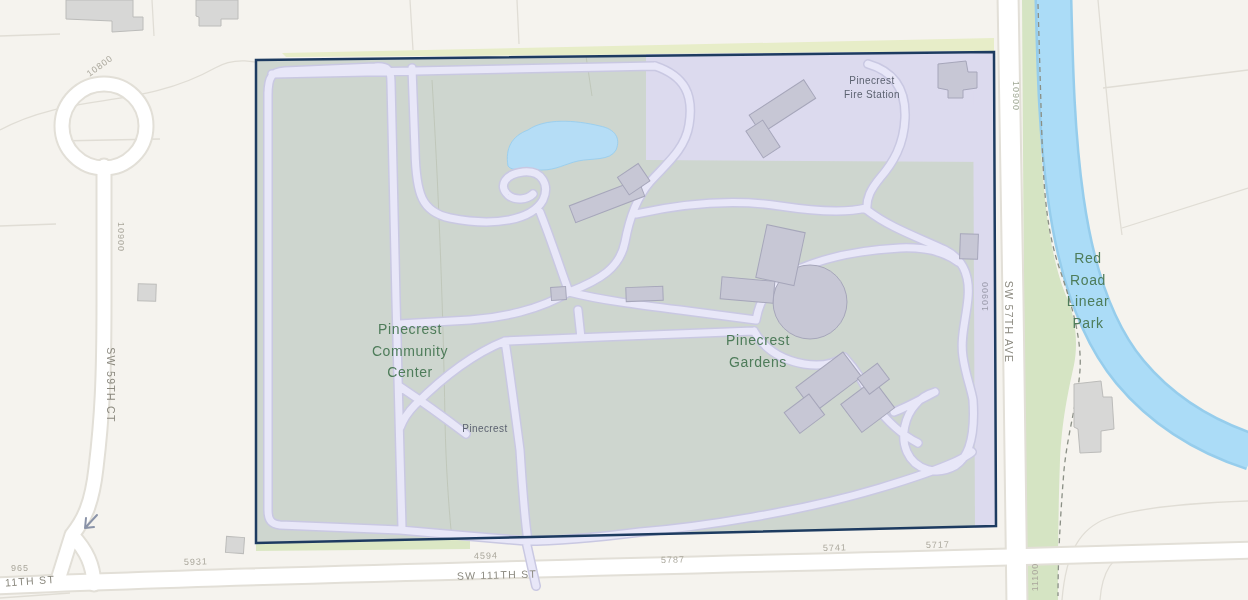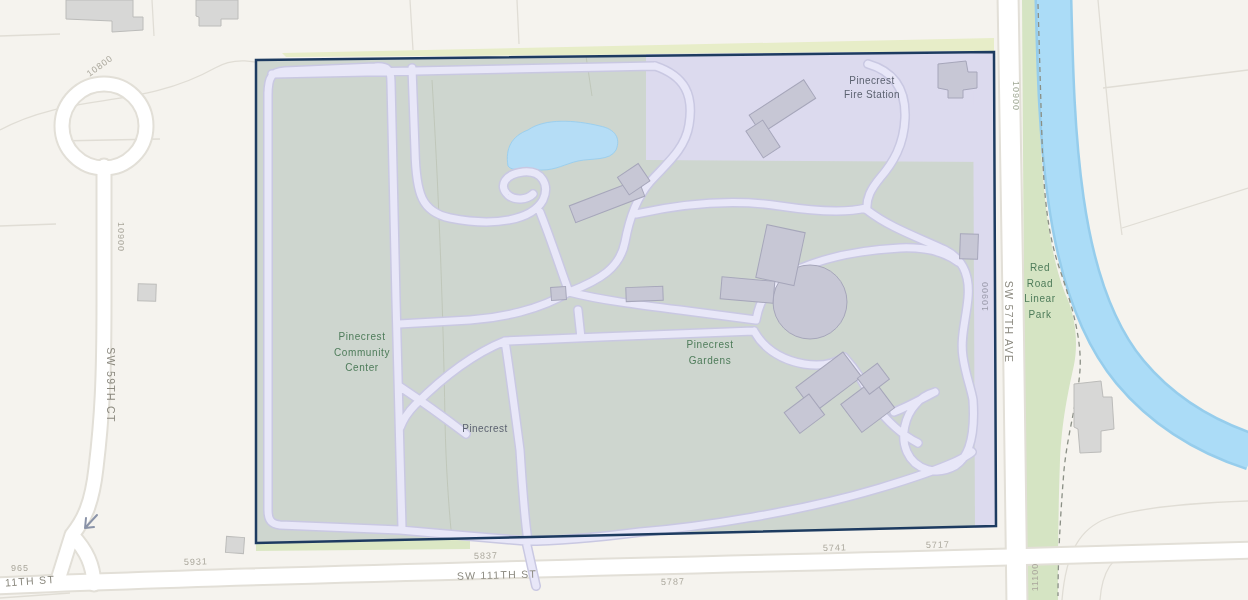--- a/index.html
+++ b/index.html
@@ -2,21 +2,21 @@
 <html><head>
 <meta charset="utf-8">
 <style>
   html,body{margin:0;padding:0;background:#f5f3ee;}
   .map{position:relative;width:1248px;height:600px;overflow:hidden;background:#f5f3ee;
        font-family:"Liberation Sans",sans-serif;}
   .map svg{position:absolute;left:0;top:0;}
   .lbl{position:absolute;white-space:pre-line;text-align:center;pointer-events:none;
        transform:translate(-50%,-50%);line-height:1.4;}
   .place-dark{color:#5c6270;font-size:10px;letter-spacing:.4px;}
-  .place-green{color:#4e7c5a;font-size:10px;letter-spacing:.6px;line-height:1.55;}
+  .place-green{color:#4e7c5a;font-size:14px;letter-spacing:.6px;line-height:1.55;margin-left:48px;}
   .street{color:#8b897f;font-size:10.5px;letter-spacing:1.3px;white-space:nowrap;}
   .addr{color:#aaa79c;font-size:9px;letter-spacing:1px;white-space:nowrap;}
   .addr-green{color:#9fa894;}
   .addr-lav{color:#9a9aab;}
   .road-c{fill:none;stroke:#e2dfd7;stroke-linecap:round;stroke-linejoin:round;}
   .road-f{fill:none;stroke:#ffffff;stroke-linecap:round;stroke-linejoin:round;}
   .pc{fill:none;stroke:#c9c8e2;stroke-width:10;stroke-linecap:round;stroke-linejoin:round;}
   .pf{fill:none;stroke:#e8e7f8;stroke-width:7;stroke-linecap:round;stroke-linejoin:round;}
   .bld{fill:#c7c7d5;stroke:#a6a6ba;stroke-width:1;}
   .house{fill:#d7d7d6;stroke:#bcbcba;stroke-width:1;}
@@ -158,17 +158,17 @@
   <div class="lbl street" style="left:30px;top:581px;transform:translate(-50%,-50%) rotate(-4deg);">11TH ST</div>
   <div class="lbl street" style="left:1009px;top:322px;transform:translate(-50%,-50%) rotate(90deg);">SW 57TH AVE</div>
 
   <div class="lbl addr" style="left:100px;top:66px;transform:translate(-50%,-50%) rotate(-36deg);">10800</div>
   <div class="lbl addr" style="left:121px;top:237px;transform:translate(-50%,-50%) rotate(90deg);">10900</div>
   <div class="lbl addr addr-lav" style="left:985px;top:296px;transform:translate(-50%,-50%) rotate(-90deg);">10900</div>
   <div class="lbl addr addr-green" style="left:1016px;top:96px;transform:translate(-50%,-50%) rotate(90deg);">10900</div>
   <div class="lbl addr" style="left:1035px;top:577px;transform:translate(-50%,-50%) rotate(-90deg);">11100</div>
   <div class="lbl addr" style="left:8px;top:568px;padding-left:24px;">965</div>
   <div class="lbl addr" style="left:196px;top:562px;transform:translate(-50%,-50%) rotate(-2deg);">5931</div>
-  <div class="lbl addr" style="left:486px;top:556px;transform:translate(-50%,-50%) rotate(-1deg);">5837</div>
-  <div class="lbl addr" style="left:673px;top:582px;transform:translate(-50%,-50%) rotate(-1deg);">5787</div>
+  <div class="lbl addr" style="left:486px;top:556px;transform:translate(-50%,-50%) rotate(-1deg);">4594</div>
+  <div class="lbl addr" style="left:673px;top:560px;transform:translate(-50%,-50%) rotate(-1deg);">5787</div>
   <div class="lbl addr" style="left:835px;top:548px;transform:translate(-50%,-50%) rotate(-2deg);">5741</div>
   <div class="lbl addr" style="left:938px;top:545px;transform:translate(-50%,-50%) rotate(-2deg);">5717</div>
 </div>
 
 </body></html>

